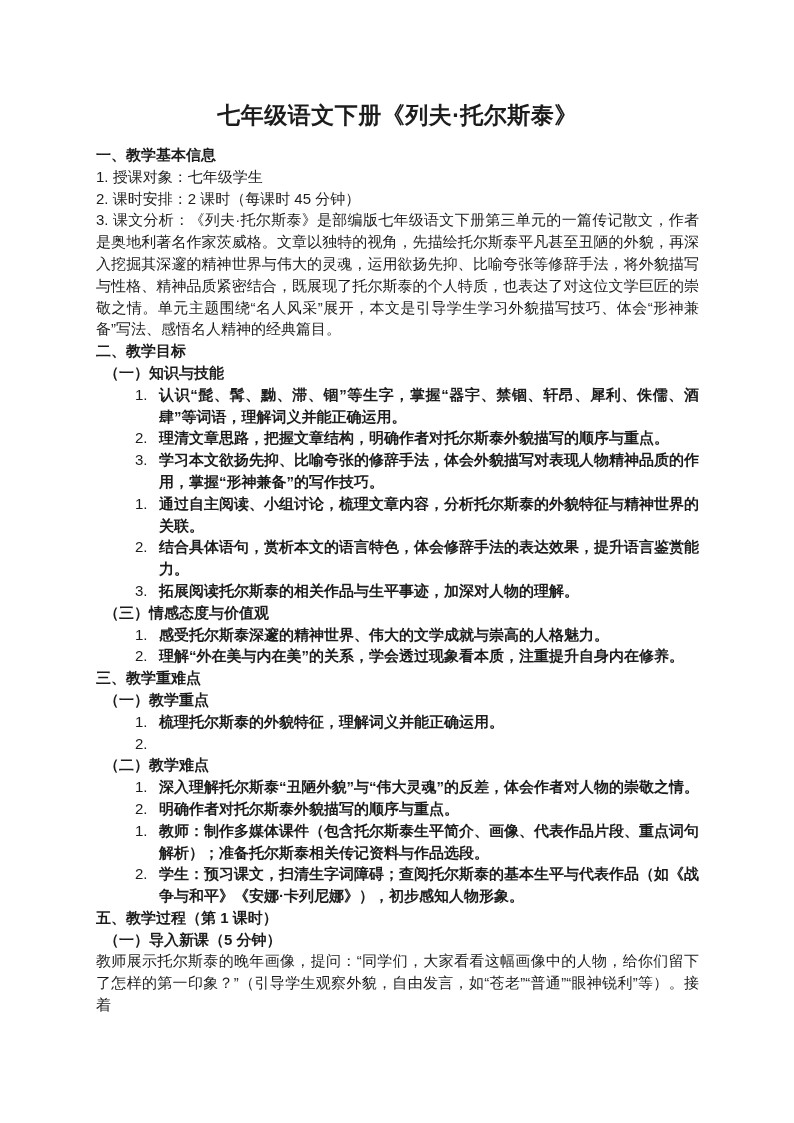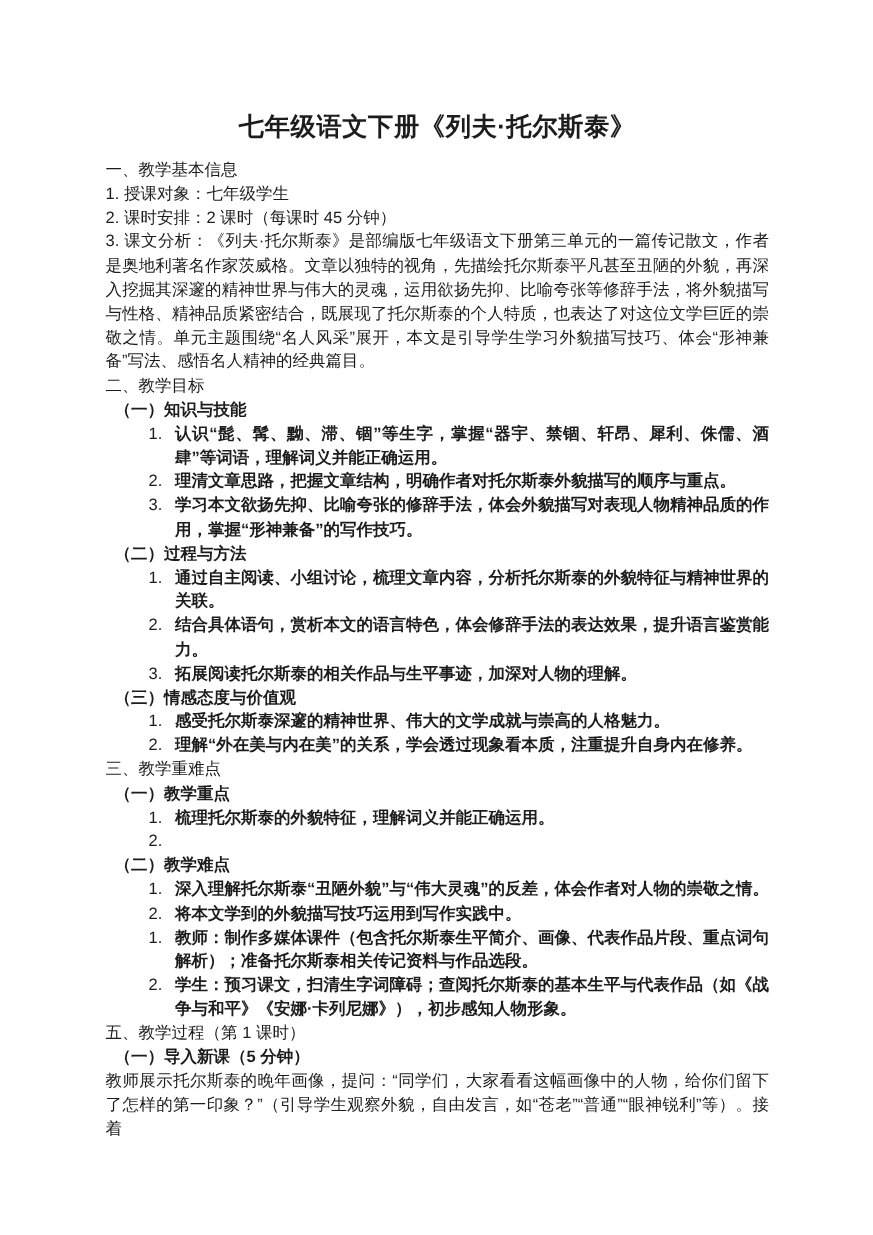--- a/index.html
+++ b/index.html
@@ -18,21 +18,21 @@
   }
   .title {
     font-size: 23px;
     font-weight: bold;
     text-align: center;
     line-height: 32px;
     margin-bottom: 13px;
     letter-spacing: 0.5px;
   }
   .body-text { font-size: 15px; line-height: 21.8px; }
-  .h  { font-weight: normal; }
+  .h  { font-weight: bold; }
   .sh { font-weight: bold; padding-left: 8px; }
   .para { text-align: justify; }
   .item { display: flex; }
   .item .num { flex: none; margin-left: 39px; width: 24px; }
   .item .txt { flex: 1 1 auto; text-align: justify; font-weight: bold; }
 </style>
 </head>
 <body>
 
 <div class="page">
@@ -54,21 +54,20 @@
     </div>
     <div class="item">
       <span class="num">2.</span>
       <span class="txt">理清文章思路，把握文章结构，明确作者对托尔斯泰外貌描写的顺序与重点。</span>
     </div>
     <div class="item">
       <span class="num">3.</span>
       <span class="txt">学习本文欲扬先抑、比喻夸张的修辞手法，体会外貌描写对表现人物精神品质的作用，掌握“形神兼备”的写作技巧。</span>
     </div>
 
-    <div class="sh">（二）过程与方法</div>
     <div class="item">
       <span class="num">1.</span>
       <span class="txt">通过自主阅读、小组讨论，梳理文章内容，分析托尔斯泰的外貌特征与精神世界的关联。</span>
     </div>
     <div class="item">
       <span class="num">2.</span>
       <span class="txt">结合具体语句，赏析本文的语言特色，体会修辞手法的表达效果，提升语言鉴赏能力。</span>
     </div>
     <div class="item">
       <span class="num">3.</span>
@@ -96,21 +95,21 @@
       <span class="num">2.</span>
     </div>
 
     <div class="sh">（二）教学难点</div>
     <div class="item">
       <span class="num">1.</span>
       <span class="txt">深入理解托尔斯泰“丑陋外貌”与“伟大灵魂”的反差，体会作者对人物的崇敬之情。</span>
     </div>
     <div class="item">
       <span class="num">2.</span>
-      <span class="txt">将本文学到的外貌描写技巧运用到写作实践中。</span>
+      <span class="txt">明确作者对托尔斯泰外貌描写的顺序与重点。</span>
     </div>
 
     <div class="item">
       <span class="num">1.</span>
       <span class="txt">教师：制作多媒体课件（包含托尔斯泰生平简介、画像、代表作品片段、重点词句解析）；准备托尔斯泰相关传记资料与作品选段。</span>
     </div>
     <div class="item">
       <span class="num">2.</span>
       <span class="txt">学生：预习课文，扫清生字词障碍；查阅托尔斯泰的基本生平与代表作品（如《战争与和平》《安娜·卡列尼娜》），初步感知人物形象。</span>
     </div>

